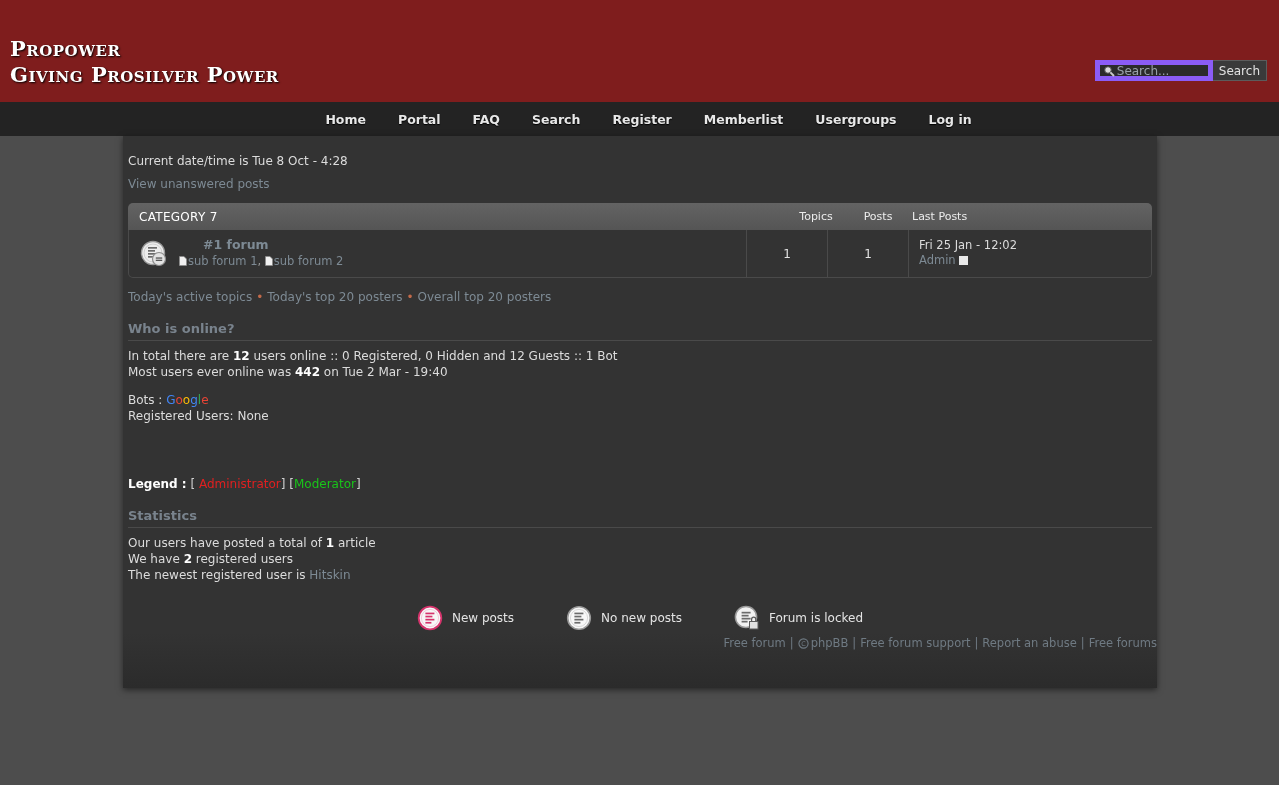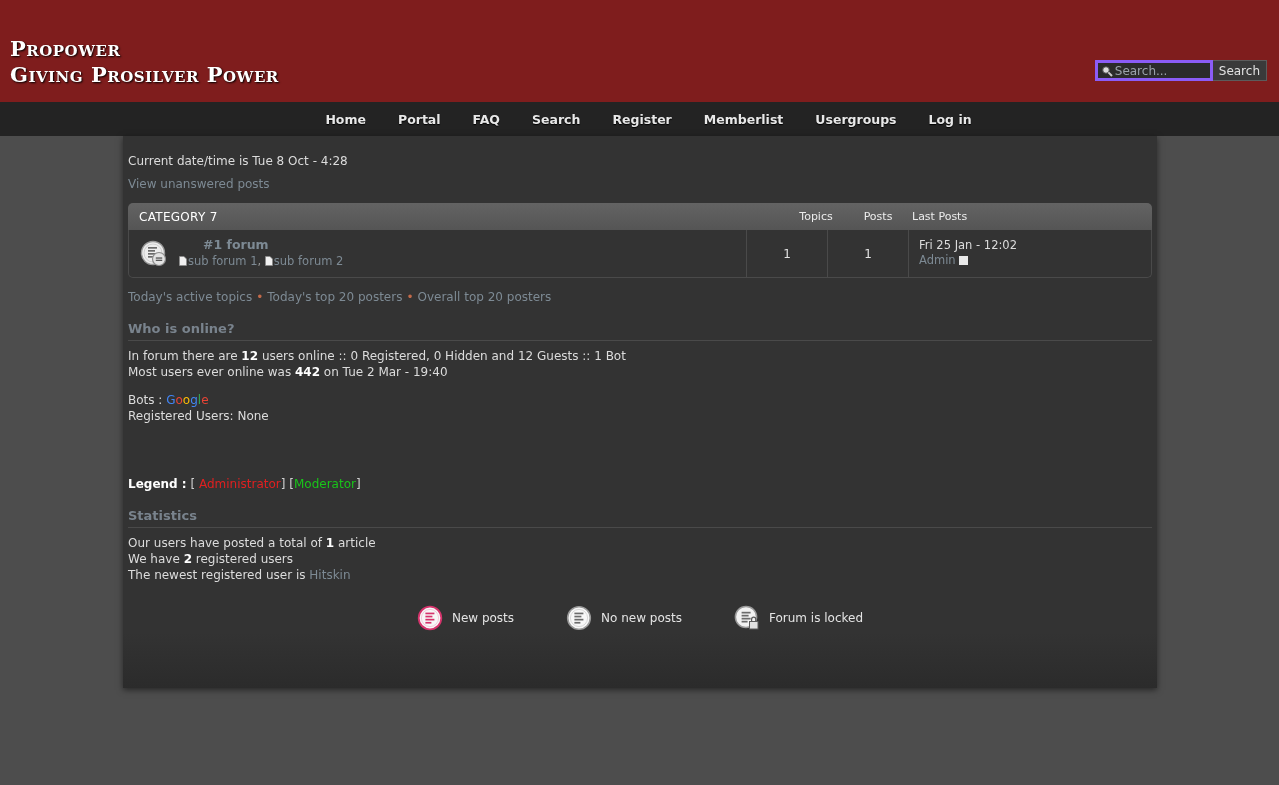--- a/index.html
+++ b/index.html
@@ -45,21 +45,21 @@
     position: absolute;
     right: 12px; top: 60px;
     display: flex;
     align-items: stretch;
     height: 21px;
   }
   .search-box {
     display: flex;
     align-items: center;
     background: #2b2b2b;
-    border: 3px solid #8b5cf6;
+    border: 5px solid #8b5cf6;
     width: 118px;
     padding: 0 3px;
     box-sizing: border-box;
     height: 21px;
   }
   .search-ico {
     width: 12px; height: 12px;
     margin-right: 2px;
     flex: none;
     display: block;
@@ -361,21 +361,21 @@
 
       
       <div class="quicklinks">
         <a class="ql">Today's active topics</a><span class="bullet">•</span><a class="ql">Today's top 20 posters</a><span class="bullet">•</span><a class="ql">Overall top 20 posters</a>
       </div>
 
       
       <div class="sec-title">Who is online?</div>
       <div class="sec-rule"></div>
       <div class="sec-body">
-        <div><span> In forum there are </span><b>12</b><span> users online :: 0 Registered, 0 Hidden and 12 Guests :: 1 Bot</span></div>
+        <div><span> In total there are </span><b>12</b><span> users online :: 0 Registered, 0 Hidden and 12 Guests :: 1 Bot</span></div>
         <div><span>Most users ever online was </span><b>442</b><span> on Tue 2 Mar - 19:40</span></div>
         <div style="height:12px"></div>
         <div><span>Bots : </span><span id="bot-name"><span style="color: rgb(66, 133, 244);">G</span><span style="color: rgb(234, 67, 53);">o</span><span style="color: rgb(251, 188, 5);">o</span><span style="color: rgb(66, 133, 244);">g</span><span style="color: rgb(52, 168, 83);">l</span><span style="color: rgb(234, 67, 53);">e</span></span></div>
         <div>Registered Users: None</div>
       </div>
 
       
       <div class="legend-row">
         <b>Legend :</b>
         <span class="brk">[</span>
@@ -427,15 +427,21 @@
             <rect x="7.6" y="15.8" width="6" height="1.7" fill="#6b6b6b"></rect>
             <rect x="15.5" y="16.5" width="8.5" height="7.5" fill="#e0e0e0" stroke="#5a5a5a" stroke-width="1"></rect>
             <path d="M17.6 16.5 v-2.2 a2.1 2.1 0 0 1 4.2 0 v2.2" fill="none" stroke="#5a5a5a" stroke-width="1.2"></path>
           </svg>
           <span class="lbl">Forum is locked</span>
         </div>
       </div>
 
     </div>
 
+    <div class="footer">
+      <a>Free forum</a><span class="sep">|</span><svg class="copy-ico" width="11" height="11" viewBox="0 0 12 12">
+          <circle cx="6" cy="6" r="5" fill="none" stroke="#6f7a83" stroke-width="1.2"></circle>
+          <text x="6" y="8.6" font-size="7" fill="#6f7a83" text-anchor="middle" font-family="DejaVu Sans">C</text>
+        </svg><a>phpBB</a><span class="sep">|</span><a>Free forum support</a><span class="sep">|</span><a>Report an abuse</a><span class="sep">|</span><a>Free forums</a>
+    </div>
   </div>
 
 </div>
 
 </body></html>

